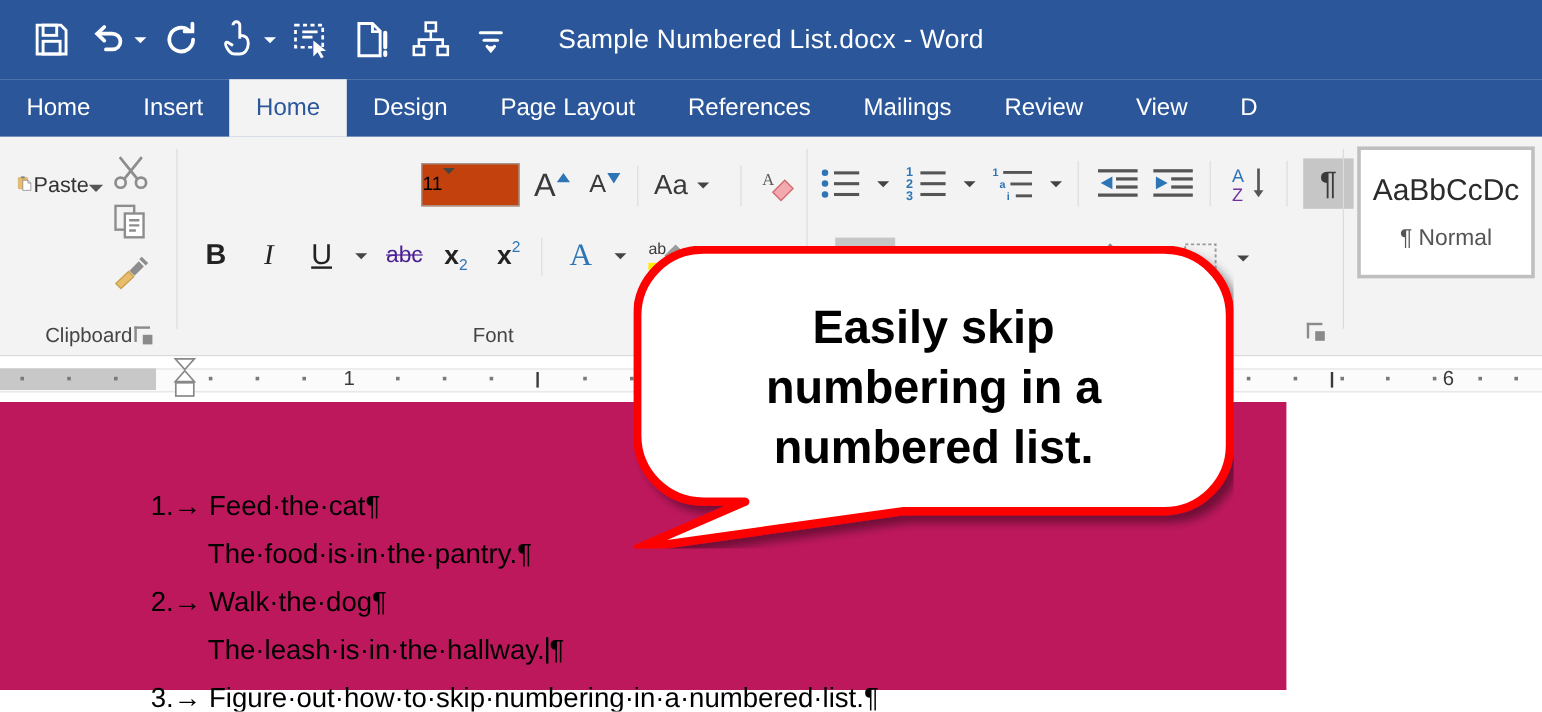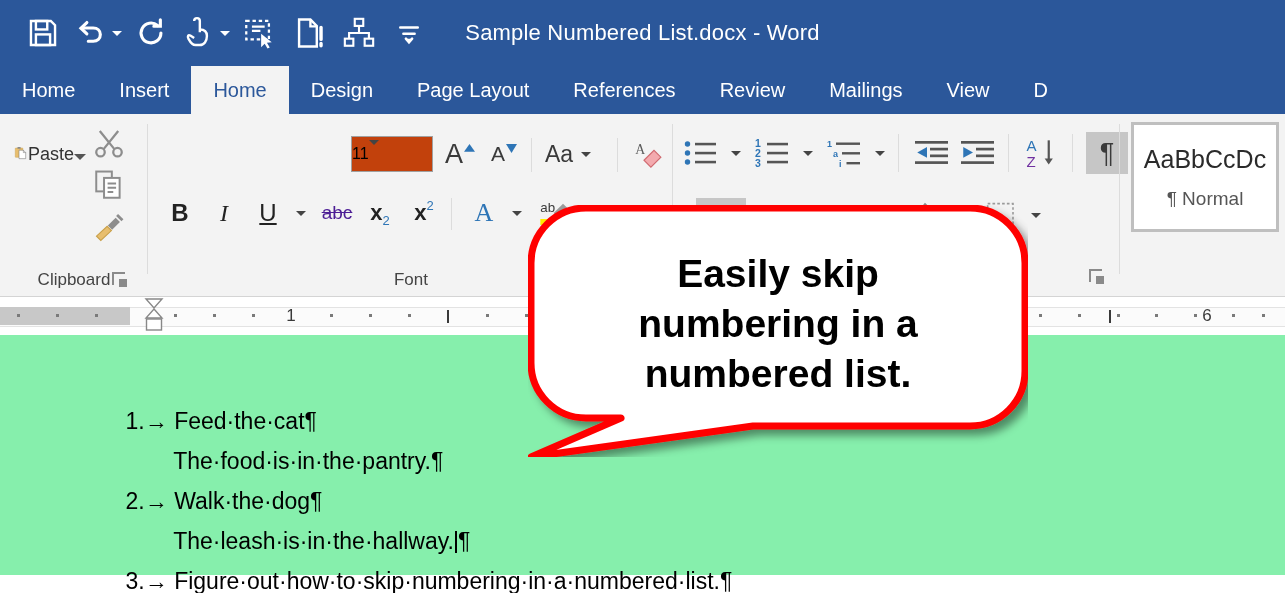--- a/index.html
+++ b/index.html
@@ -140,21 +140,21 @@
   }
   .tick{position:absolute;top:17px;width:3px;height:3px;background:#7a7a7a;}
   .rnum{
     position:absolute;top:9px;font-size:17px;color:#3a3a3a;
     transform:translateX(-50%);
   }
   .tabstop{position:absolute;top:13px;width:2px;height:13px;background:#3a3a3a;}
   .indent-marker{position:absolute;left:143px;top:0px;width:22px;height:38px;}
   
   .doc{
-    position:absolute;left:0;top:335px;width:1285px;height:240px;background:#86efac;
+    position:absolute;left:0;top:335px;width:1072px;height:240px;background:#be185d;
   }
   .docline{
     position:absolute;font-family:"Liberation Sans", sans-serif;
     font-size:23px;color:#000;white-space:pre;
   }
   .arrow{color:#000;}
   .pil{font-family:"Liberation Sans", sans-serif;}
   .caretbar{
     display:inline-block;width:2px;height:22px;background:#000;
     vertical-align:-4px;margin:0 1px;
@@ -246,22 +246,22 @@
   <div class="title-text">Sample Numbered List.docx - Word</div>
 </div>
 
 <div class="tabstrip">
   <div class="tab">Home</div>
   <div class="tab">Insert</div>
   <div class="tab active">Home</div>
   <div class="tab">Design</div>
   <div class="tab">Page Layout</div>
   <div class="tab">References</div>
+  <div class="tab">Mailings</div>
   <div class="tab">Review</div>
-  <div class="tab">Mailings</div>
   <div class="tab">View</div>
   <div class="tab">D</div>
 </div>
 
 <div class="ribbon">
 
   <div class="grp clipboard">
 
     <div class="paste-btn">
       <svg width="60" height="62" viewBox="0 0 24 24">

